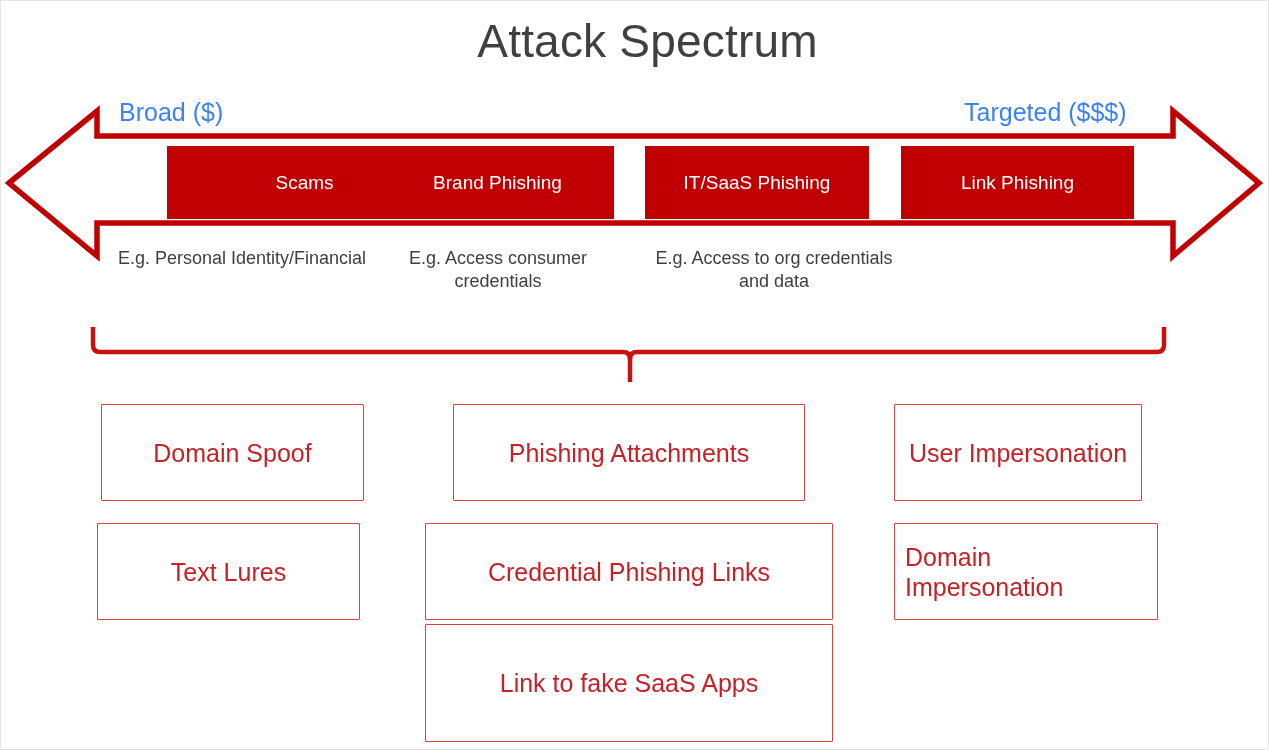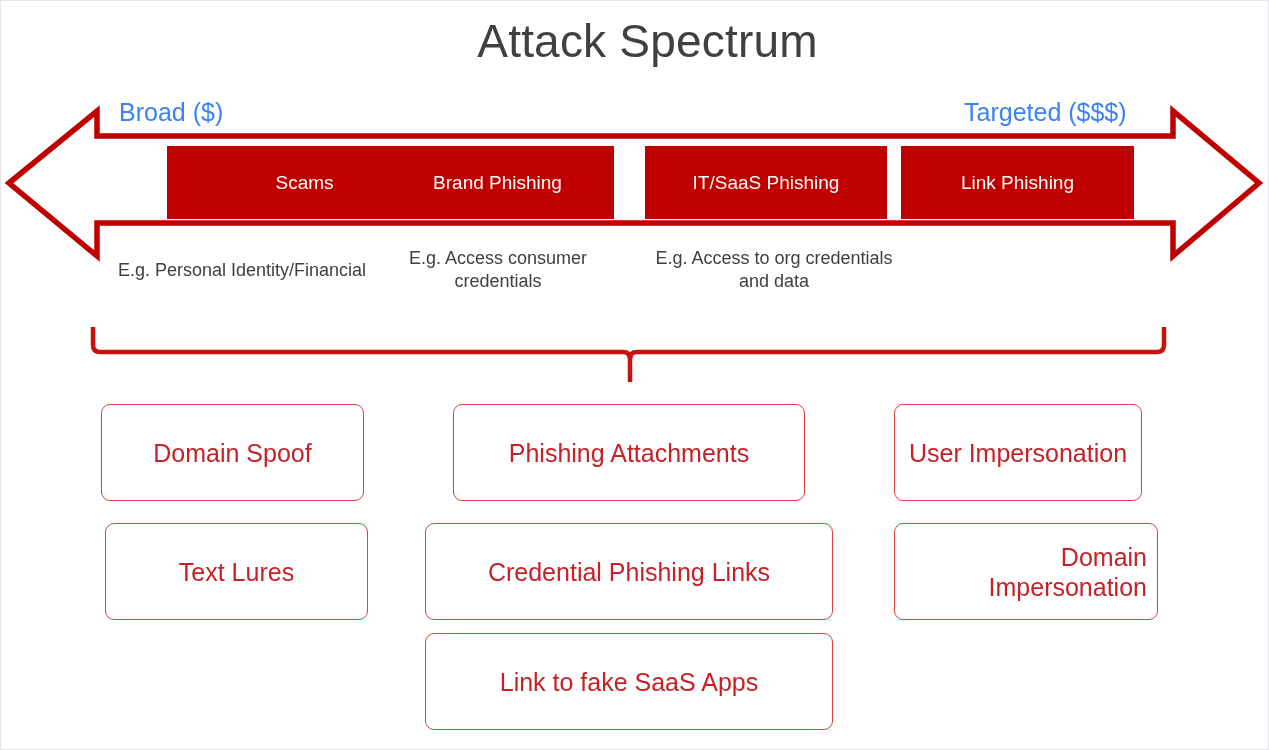--- a/index.html
+++ b/index.html
@@ -63,62 +63,62 @@
     color: #ffffff;
     display: flex;
     align-items: center;
     justify-content: center;
     font-size: 19px;
     font-weight: 400;
     box-sizing: border-box;
   }
   #stage-0 { left: 132px; width: 275px; margin-left: 34px; }
   #stage-1 { left: 380px; width: 233px; }
-  #stage-2 { left: 644px; width: 242px; }
+  #stage-2 { left: 644px; width: 224px; }
   #stage-3 { left: 900px; width: 233px; }
 
   
   .stage-caption {
     position: absolute;
     top: 246px;
     width: 250px;
     text-align: center;
     font-size: 18px;
     color: #404040;
     line-height: 1.28;
   }
-  #caption-0 { left: 116px; margin-top: 12px; }
+  #caption-0 { left: 116px; }
   #caption-1 { left: 372px; }
   #caption-2 { left: 648px; }
   #caption-3 { left: 884px; }
 
   
   .tech-box {
     position: absolute;
     border: 1.6px solid #D94141;
-    border-radius: 9px;
+    border-radius: 1px;
     background: #ffffff;
     color: #C52127;
     display: flex;
     align-items: center;
     justify-content: center;
-    text-align: right;
+    text-align: left;
     font-size: 25px;
     line-height: 1.2;
     box-sizing: border-box;
     padding: 12px 10px;
   }
 
   
   #tech-l0 { left: 100px; top: 403px; width: 263px; height: 97px; }
-  #tech-l1 { left: 104px; top: 522px; width: 263px; height: 97px; }
+  #tech-l1 { left: 96px; top: 522px; width: 263px; height: 97px; }
   
   #tech-c0 { left: 452px; top: 403px; width: 352px; height: 97px; }
   #tech-c1 { left: 424px; top: 522px; width: 408px; height: 97px; }
-  #tech-c2 { left: 424px; top: 623px; width: 408px; height: 97px; margin-top: 9px; }
+  #tech-c2 { left: 424px; top: 623px; width: 408px; height: 118px; }
   
   #tech-r0 { left: 893px; top: 403px; width: 248px; height: 97px; }
   #tech-r1 { left: 893px; top: 522px; width: 264px; height: 97px; }
 </style>
 </head>
 <body>
 
 <div id="slide">
 
   <div id="title">Attack Spectrum</div>

